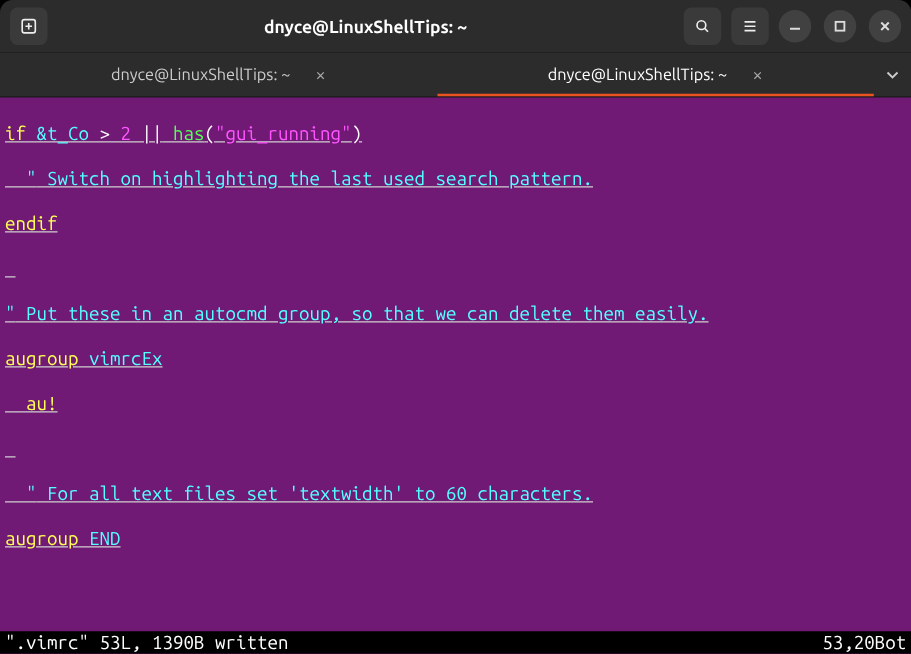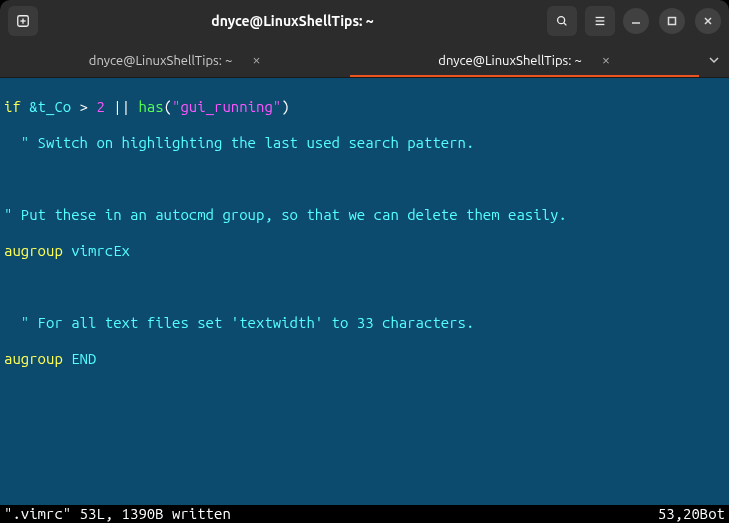--- a/index.html
+++ b/index.html
@@ -79,30 +79,31 @@
     width: 30px;
     display: flex;
     align-items: center;
     justify-content: center;
     color: #ccc;
     cursor: pointer;
   }
 
   
   .terminal {
-    background: #0c4a6e;
+    background: #701a75;
     height: calc(523px - 42px - 36px);
     font-family: "Ubuntu Mono", "DejaVu Sans Mono", monospace;
     font-size: 15px;
     line-height: 18px;
     color: #d0d0d0;
     white-space: pre;
     padding: 2px 4px 0 4px;
     position: relative;
     overflow: hidden;
+    text-decoration: underline;
   }
 
   .c-yellow { color: #ffff55; }
   .c-magenta { color: #ff55ff; }
   .c-cyan { color: #55ffff; }
   .c-green { color: #55ff55; }
   .c-white { color: #ffffff; }
 
   .status-line {
     position: absolute;
@@ -177,25 +178,27 @@
   <div class="tab-chevron">
     <svg viewBox="0 0 12 12" width="12" height="12" fill="none" stroke="currentColor" stroke-width="1.5">
         <polyline points="2,4 6,8 10,4"></polyline>
       </svg>
   </div>
 </div>
 
 <div class="terminal">
 <div class="line"><span class="c-yellow">if</span><span class="c-cyan"> &amp;t_Co</span><span class="c-white"> &gt;</span><span class="c-magenta"> 2</span><span class="c-white"> ||</span><span class="c-green"> has</span><span class="c-white">(</span><span class="c-magenta">"gui_running"</span><span class="c-white">)</span></div>
 <div class="line"><span class="c-cyan">  "</span><span class="c-cyan"> Switch on highlighting the last used search pattern.</span></div>
+<div class="line"><span class="c-yellow">endif</span></div>
 <div class="line"> </div>
 <div class="line"><span class="c-cyan">"</span><span class="c-cyan"> Put these in an autocmd group, so that we can delete them easily.</span></div>
 <div class="line"><span class="c-yellow">augroup</span><span class="c-cyan"> vimrcEx</span></div>
+<div class="line"><span class="c-yellow">  au!</span></div>
 <div class="line"> </div>
-<div class="line"><span class="c-cyan">  "</span><span class="c-cyan"> For all text files set 'textwidth' to 33 characters.</span></div>
+<div class="line"><span class="c-cyan">  "</span><span class="c-cyan"> For all text files set 'textwidth' to 60 characters.</span></div>
 <div class="line"><span class="c-yellow">augroup</span><span class="c-cyan"> END</span></div>
 
 
 
 
 
 
 
 
 

